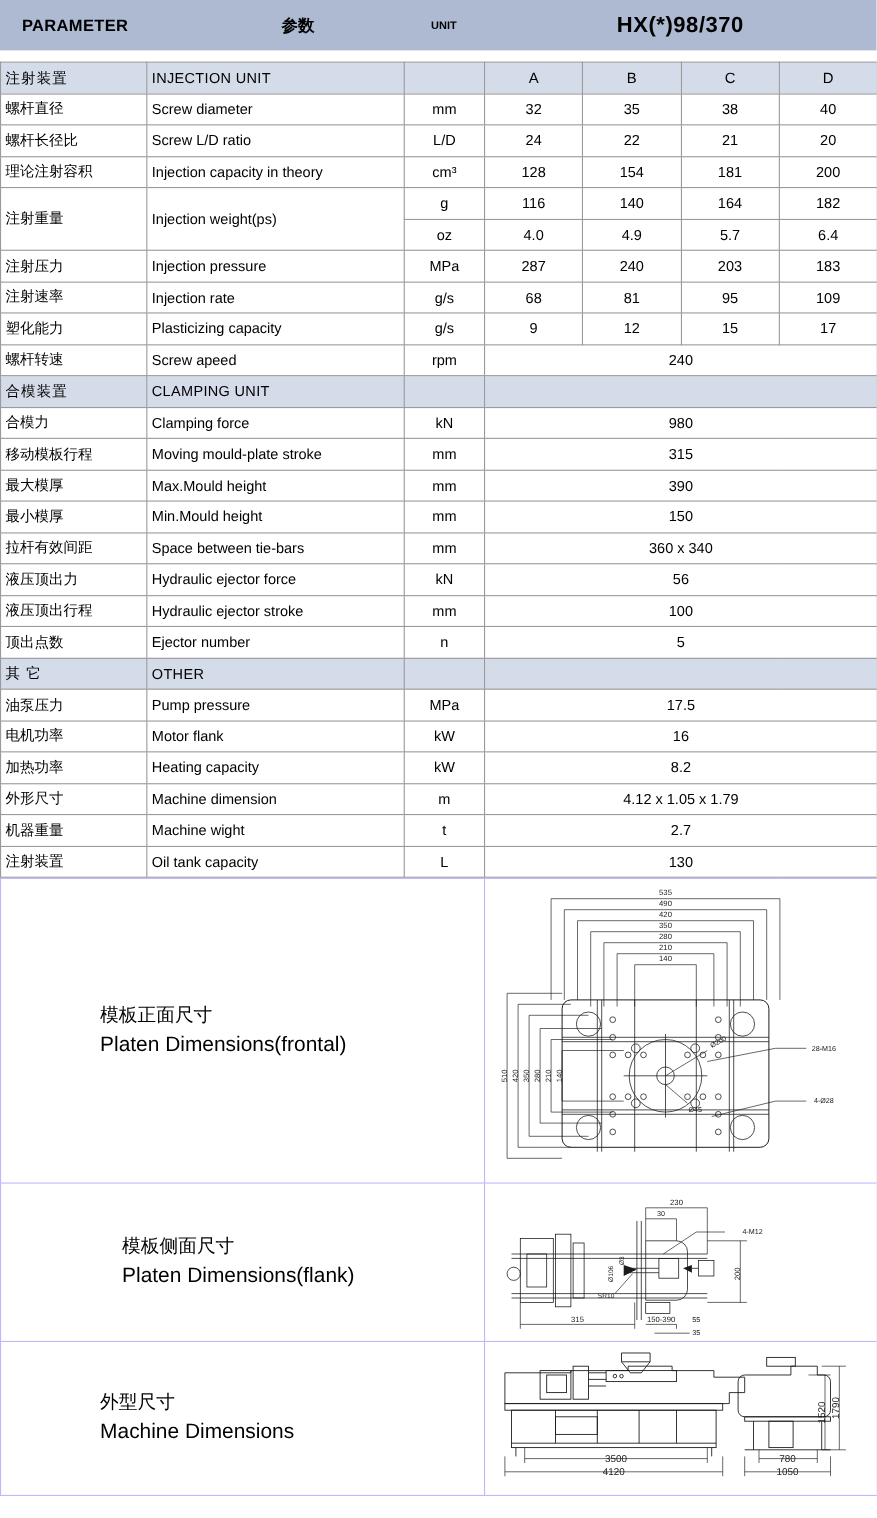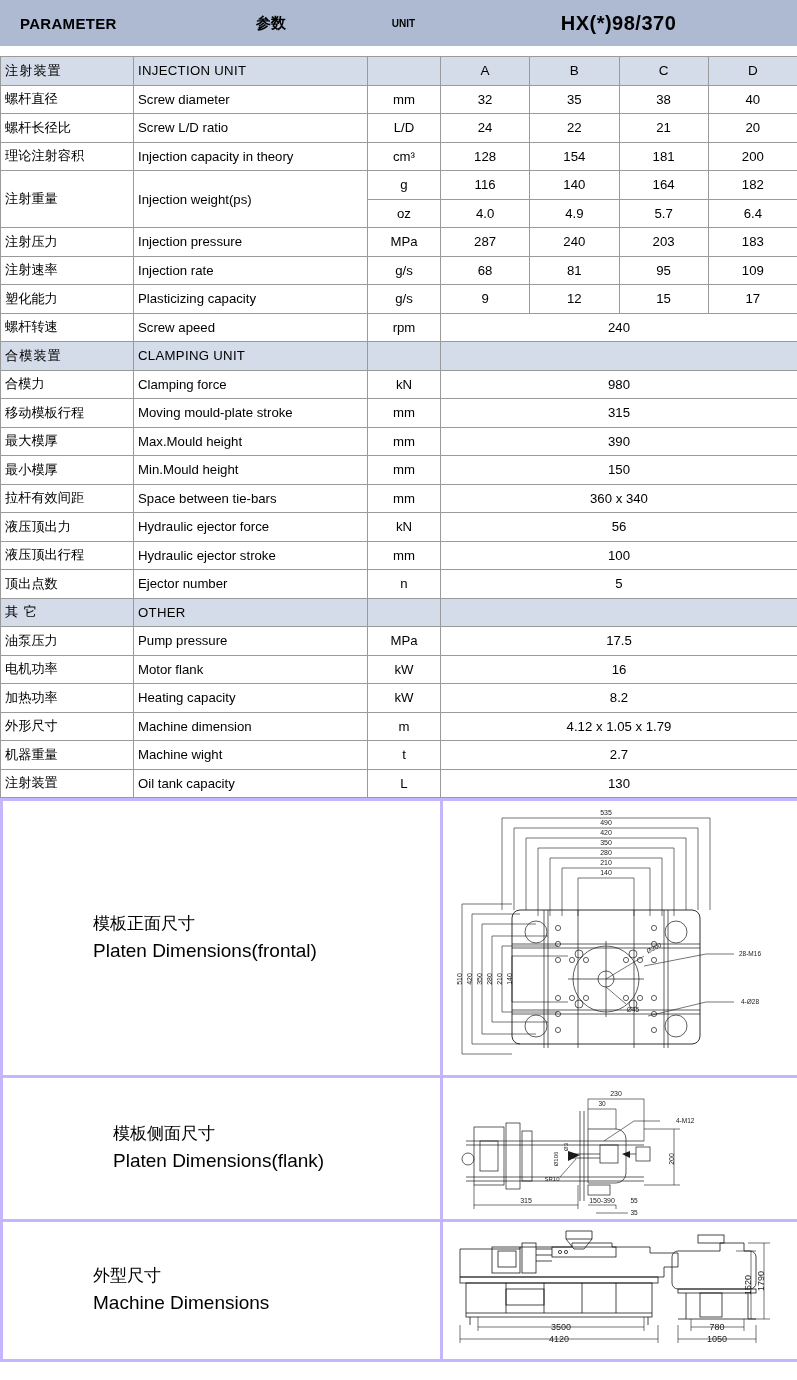--- a/index.html
+++ b/index.html
@@ -58,21 +58,21 @@
 
   tr.abcd td.val { text-align: center; font-size: 13.5px; }
 
   
   table.diagrams {
     width: 797px;
     border-collapse: collapse;
     table-layout: fixed;
   }
   table.diagrams td {
-    border: 3px solid #c4b5fd;
+    border: 1px solid #c4b5fd;
     vertical-align: middle;
     padding: 0;
   }
   col.d-label { width: 440px; }
   col.d-draw  { width: 357px; }
 
   .dlabel { padding-left: 90px; line-height: 1.45; }
   .dlabel .cn { font-size: 17px; }
   .dlabel .en { font-size: 19px; }
 

